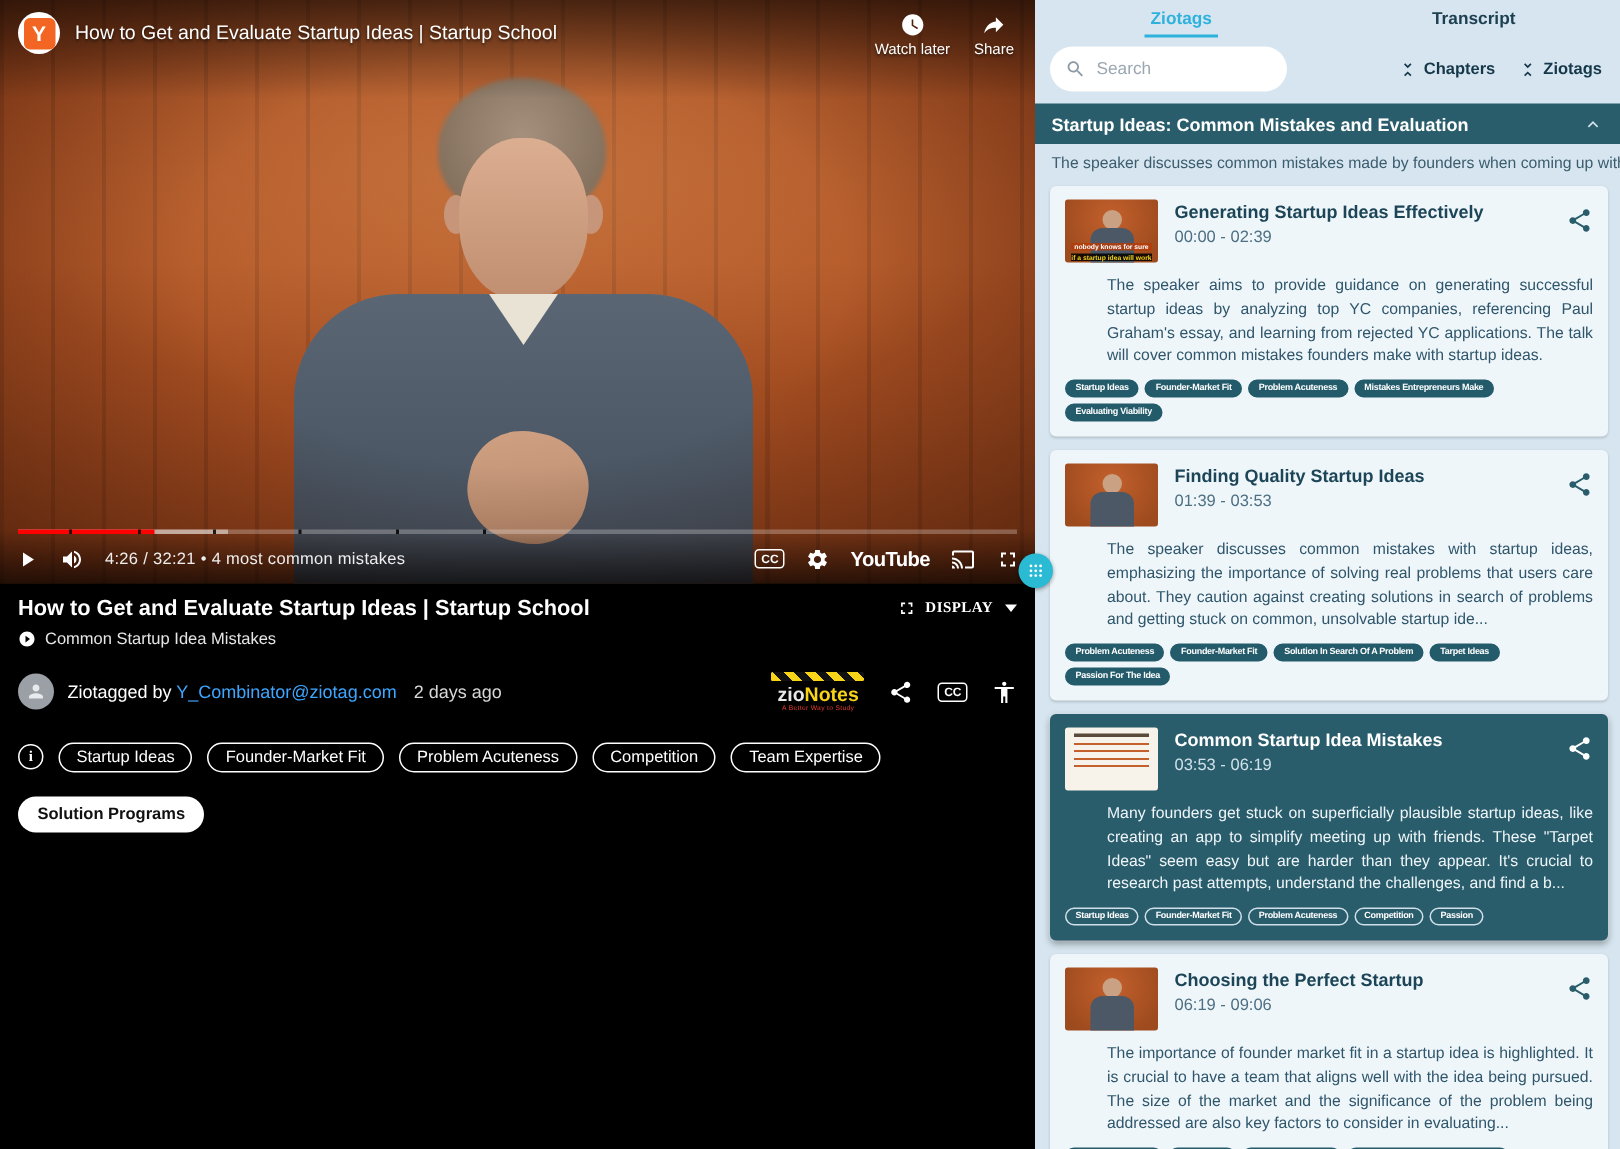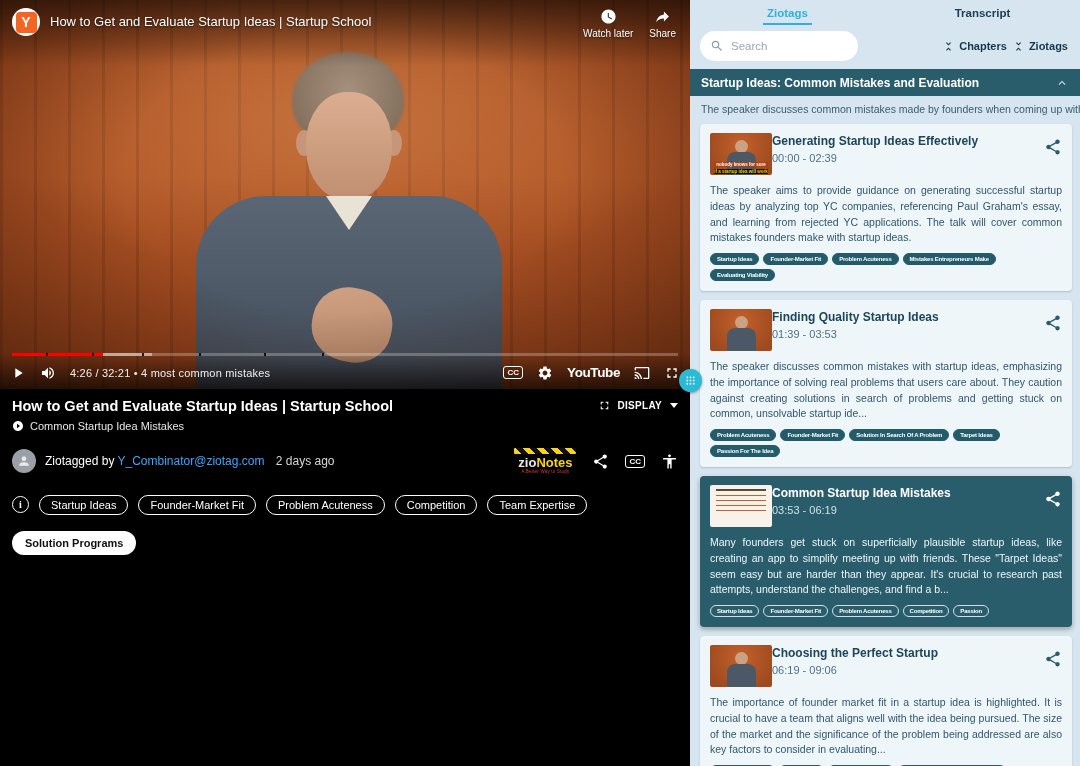--- a/index.html
+++ b/index.html
@@ -52,21 +52,21 @@
   .time-text { font-size:11px; color:#eee; letter-spacing:.2px; }
   .ctrl-right { margin-left:auto; display:flex; align-items:center; gap:14px; }
   .yt-logo { color:#fff; font-weight:bold; font-size:13.5px; letter-spacing:-.4px; cursor:pointer; }
 
   
   .info { position:relative; width:690px; height:377px; background:#000; color:#fff; padding:9px 12px 0 12px; }
   .v-title-row { display:flex; justify-content:space-between; align-items:flex-start; }
   .v-title { font-size:14.5px; font-weight:bold; }
   .display-ctl { display:flex; align-items:center; gap:6px; cursor:pointer; margin-top:1px; }
   .display-ctl svg { width:13px; height:13px; fill:#fff; }
-  .display-label { font-size:10px; font-weight:bold; letter-spacing:.3px; }
+  .display-label { font-size:10px; font-weight:bold; letter-spacing:.3px;font-family:Liberation Serif, serif; }
   .caret-down { width:0; height:0; border-left:4px solid transparent; border-right:4px solid transparent;
       border-top:5px solid #fff; margin-left:2px; }
   .chapter-row { display:flex; align-items:center; gap:6px; margin-top:6px; color:#e6e6e6; font-size:11px; cursor:pointer; }
   .chapter-row svg { width:12px; height:12px; fill:#fff; }
   .uploader-row { display:flex; align-items:center; margin-top:16px; }
   .u-avatar { width:24px; height:24px; border-radius:50%; background:#9aa0a6; display:flex;
       align-items:center; justify-content:center; cursor:pointer; }
   .u-avatar svg { width:14px; height:14px; fill:#e8eaed; }
   .u-text { font-size:12px; margin-left:9px; color:#fff; }
   .u-email { color:#3ea6ff; cursor:pointer; }
@@ -98,55 +98,55 @@
   .tab { flex:1; text-align:center; font-size:11.5px; font-weight:bold; color:#1d4152; cursor:pointer; }
   .tab .tab-label { display:inline-block; padding:2px 4px 4px; }
   .tab.active .tab-label { color:#2eb2dd; border-bottom:2.5px solid #2eb2dd; }
   .search-row { display:flex; align-items:center; padding:6px 12px 8px 10px; }
   .search-box { width:158px; height:30px; background:#fff; border-radius:16px; display:flex;
       align-items:center; padding:0 10px; gap:7px; }
   .search-box svg { width:14px; height:14px; fill:#8b9aa5; flex-shrink:0; }
   .search-input { border:none; outline:none; width:100%; font-size:11.5px; color:#333;
       font-family:"Liberation Sans",sans-serif; background:transparent; }
   .search-input::placeholder { color:#9aa7b0; }
-  .sort-group { margin-left:auto; display:flex; gap:5px; }
+  .sort-group { margin-left:auto; display:flex; gap:15px; }
   .sort-btn { display:flex; align-items:center; gap:4px; font-size:11px; font-weight:bold;
       color:#15374a; cursor:pointer; }
   .sort-btn svg { width:13px; height:13px; fill:#15374a; }
   .section-header { height:27px; background:#2a5d6c; color:#fff; display:flex; align-items:center;
       padding:0 11px; flex-shrink:0; cursor:pointer; }
   .section-title { font-size:12px; font-weight:bold; }
   .section-header svg { width:14px; height:14px; fill:#cfe0e8; margin-left:auto; }
   .section-desc { padding:7px 11px 6px; font-size:10.5px; color:#3b5d6e; white-space:nowrap; overflow:hidden; }
 
   .cards { flex:1; display:flex; flex-direction:column; gap:9px; padding:3px 8px 0 10px; overflow:hidden; }
   .card { background:#eff6fa; border-radius:4px; padding:9px 10px 10px; box-shadow:0 1px 2px rgba(0,0,0,.18);
       flex-shrink:0; cursor:pointer; }
   .card.active { background:#2a5d6c; box-shadow:0 0 0 1px rgba(255,255,255,.15), 0 2px 5px rgba(0,0,0,.35); }
-  .card-head { display:flex; }
+  .card-head { display:flex; gap:11px; }
   .thumb { width:62px; height:42px; border-radius:2px; position:relative; overflow:hidden; flex-shrink:0;
       background:radial-gradient(circle at 50% 30%, #c3602c, #9d4a1e 85%); }
   .t-head { position:absolute; left:25px; top:7px; width:13px; height:13px; border-radius:50%; background:#caa183; }
   .t-body { position:absolute; left:17px; top:19px; width:29px; height:24px; border-radius:8px 8px 0 0; background:#4c5866; }
   .t-cap1,.t-cap2 { position:absolute; left:4px; right:4px; text-align:center; font-size:4.5px; font-weight:bold;
       white-space:nowrap; display:none; }
   .t-cap1 { bottom:8px; color:#fff; background:rgba(180,60,10,.85); }
   .t-cap2 { bottom:1px; color:#f7d417; background:rgba(0,0,0,.85); }
   .thumb--speaker-captioned .t-cap1, .thumb--speaker-captioned .t-cap2 { display:block; }
   .thumb--slide { background:#f7f3ea; }
   .t-slide { display:none; }
   .thumb--slide .t-slide { display:block; position:absolute; inset:4px 6px;
       background:linear-gradient(180deg,#5a4a3a 0 2px, transparent 2px 6px,
         #c3602c 6px 7.5px, transparent 7.5px 11px, #c3602c 11px 12.5px, transparent 12.5px 16px,
         #c3602c 16px 17.5px, transparent 17.5px 21px, #c3602c 21px 22.5px, transparent 22.5px); }
   .card-titles { flex:1; padding-top:1px; }
   .card-title { font-size:12px; font-weight:bold; color:#1c4557; }
   .card-time { font-size:11px; color:#4e7083; margin-top:4px; }
   .share-ic { width:18px; height:18px; fill:#2a5d6c; margin-top:5px; flex-shrink:0; cursor:pointer; }
-  .card-desc { margin-top:8px; font-size:10.5px; line-height:1.5; color:#2f566b; text-align:justify; }
+  .card-desc { margin-top:8px; font-size:10.5px; line-height:1.5; color:#2f566b; text-align:justify;margin-left:28px; }
   .card-tags { margin-top:7px; display:flex; flex-wrap:wrap; gap:4px; }
   .tag-pill { background:#235b6b; border:1px solid #235b6b; color:#fff; font-size:6px; font-weight:bold;
       letter-spacing:-.2px; padding:2px 6px; border-radius:8px; white-space:nowrap; cursor:pointer; }
   .card.active .card-title { color:#fff; }
   .card.active .card-time { color:#cfe0e8; }
   .card.active .card-desc { color:#eef5f8; }
   .card.active .share-ic { fill:#fff; }
   .card.active .tag-pill { background:transparent; border-color:#cfe0e8; }
 
   .drag-handle { position:absolute; left:679px; top:369px; width:23px; height:23px; border-radius:50%;

